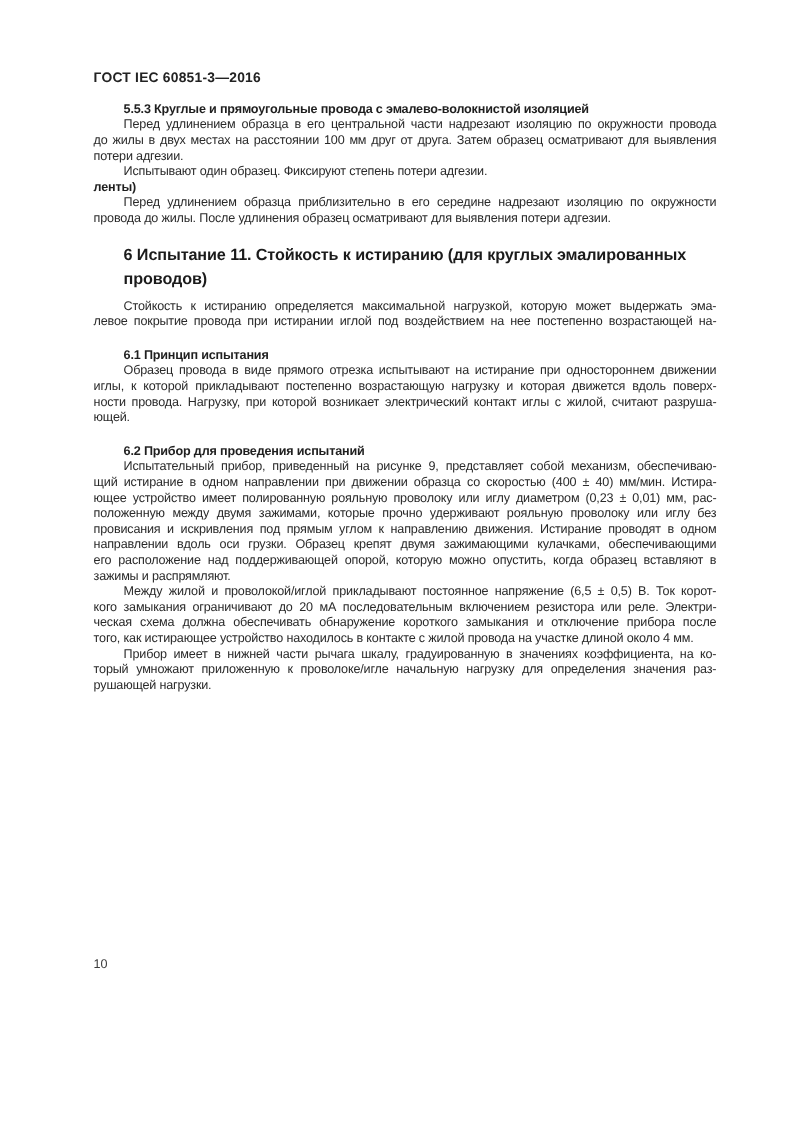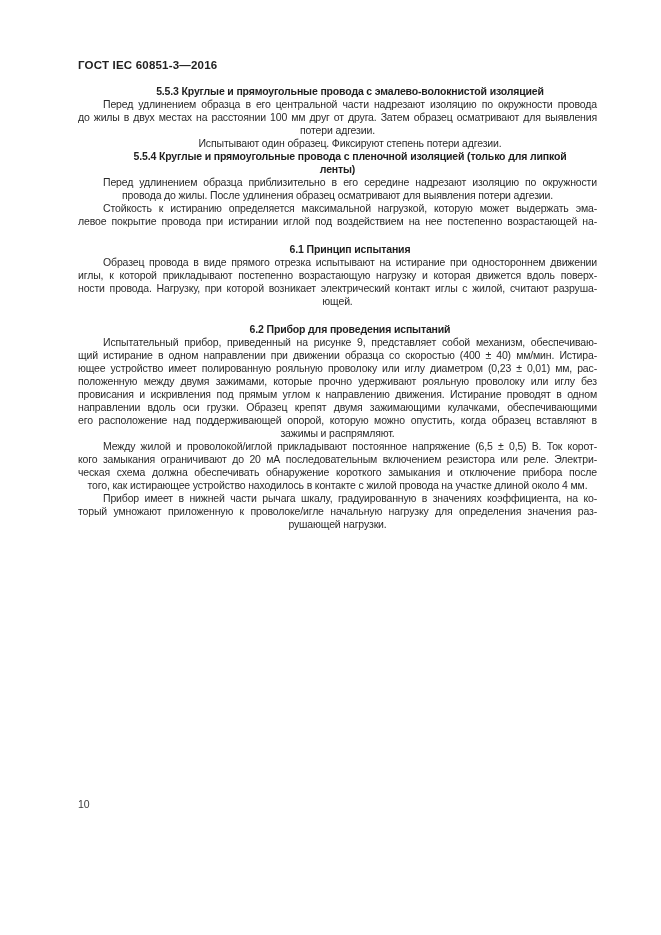--- a/index.html
+++ b/index.html
@@ -25,21 +25,21 @@
   .content {
     position: absolute;
     left: 78px;
     top: 85px;
     width: 519px;
     font-size: 10.5px;
     line-height: 13px;
     letter-spacing: -0.15px;
   }
   .block { margin: 0; }
-  .line { white-space: nowrap; text-align: center; }
+  .line { white-space: nowrap; text-align: left; }
   .line.first { text-indent: 25px; }
   .line.just { text-align: justify; text-align-last: justify; }
   .block.sub { font-weight: bold; color: #1f1f1f; }
   .block.spaced { margin-top: 15px; }
   .block.h2 {
     font-weight: bold;
     color: #1b1b1b;
     font-size: 13.5px;
     line-height: 20px;
     letter-spacing: -0.1px;
@@ -68,26 +68,29 @@
       </div>
       <div class="block p">
         <div class="line first just">Перед удлинением образца в его центральной части надрезают изоляцию по окружности провода</div>
         <div class="line just">до жилы в двух местах на расстоянии 100 мм друг от друга. Затем образец осматривают для выявления</div>
         <div class="line">потери адгезии.</div>
       </div>
       <div class="block p">
         <div class="line first">Испытывают один образец. Фиксируют степень потери адгезии.</div>
       </div>
       <div class="block sub">
-        <div class="line first">5.5.4 Круглые и прямоугольные провода с пленочной изоляцией (только для липкой</div>
         <div class="line">ленты)</div>
       </div>
       <div class="block p">
         <div class="line first just">Перед удлинением образца приблизительно в его середине надрезают изоляцию по окружности</div>
         <div class="line">провода до жилы. После удлинения образец осматривают для выявления потери адгезии.</div>
+      </div>
+      <div class="block h2">
+        <div class="line first">6 Испытание 11. Стойкость к истиранию (для круглых эмалированных</div>
+        <div class="line">проводов)</div>
       </div>
       <div class="block p">
         <div class="line first just">Стойкость к истиранию определяется максимальной нагрузкой, которую может выдержать эма-</div>
         <div class="line just">левое покрытие провода при истирании иглой под воздействием на нее постепенно возрастающей на-</div>
       </div>
       <div class="block sub spaced">
         <div class="line first">6.1 Принцип испытания</div>
       </div>
       <div class="block p">
         <div class="line first just">Образец провода в виде прямого отрезка испытывают на истирание при одностороннем движении</div>

